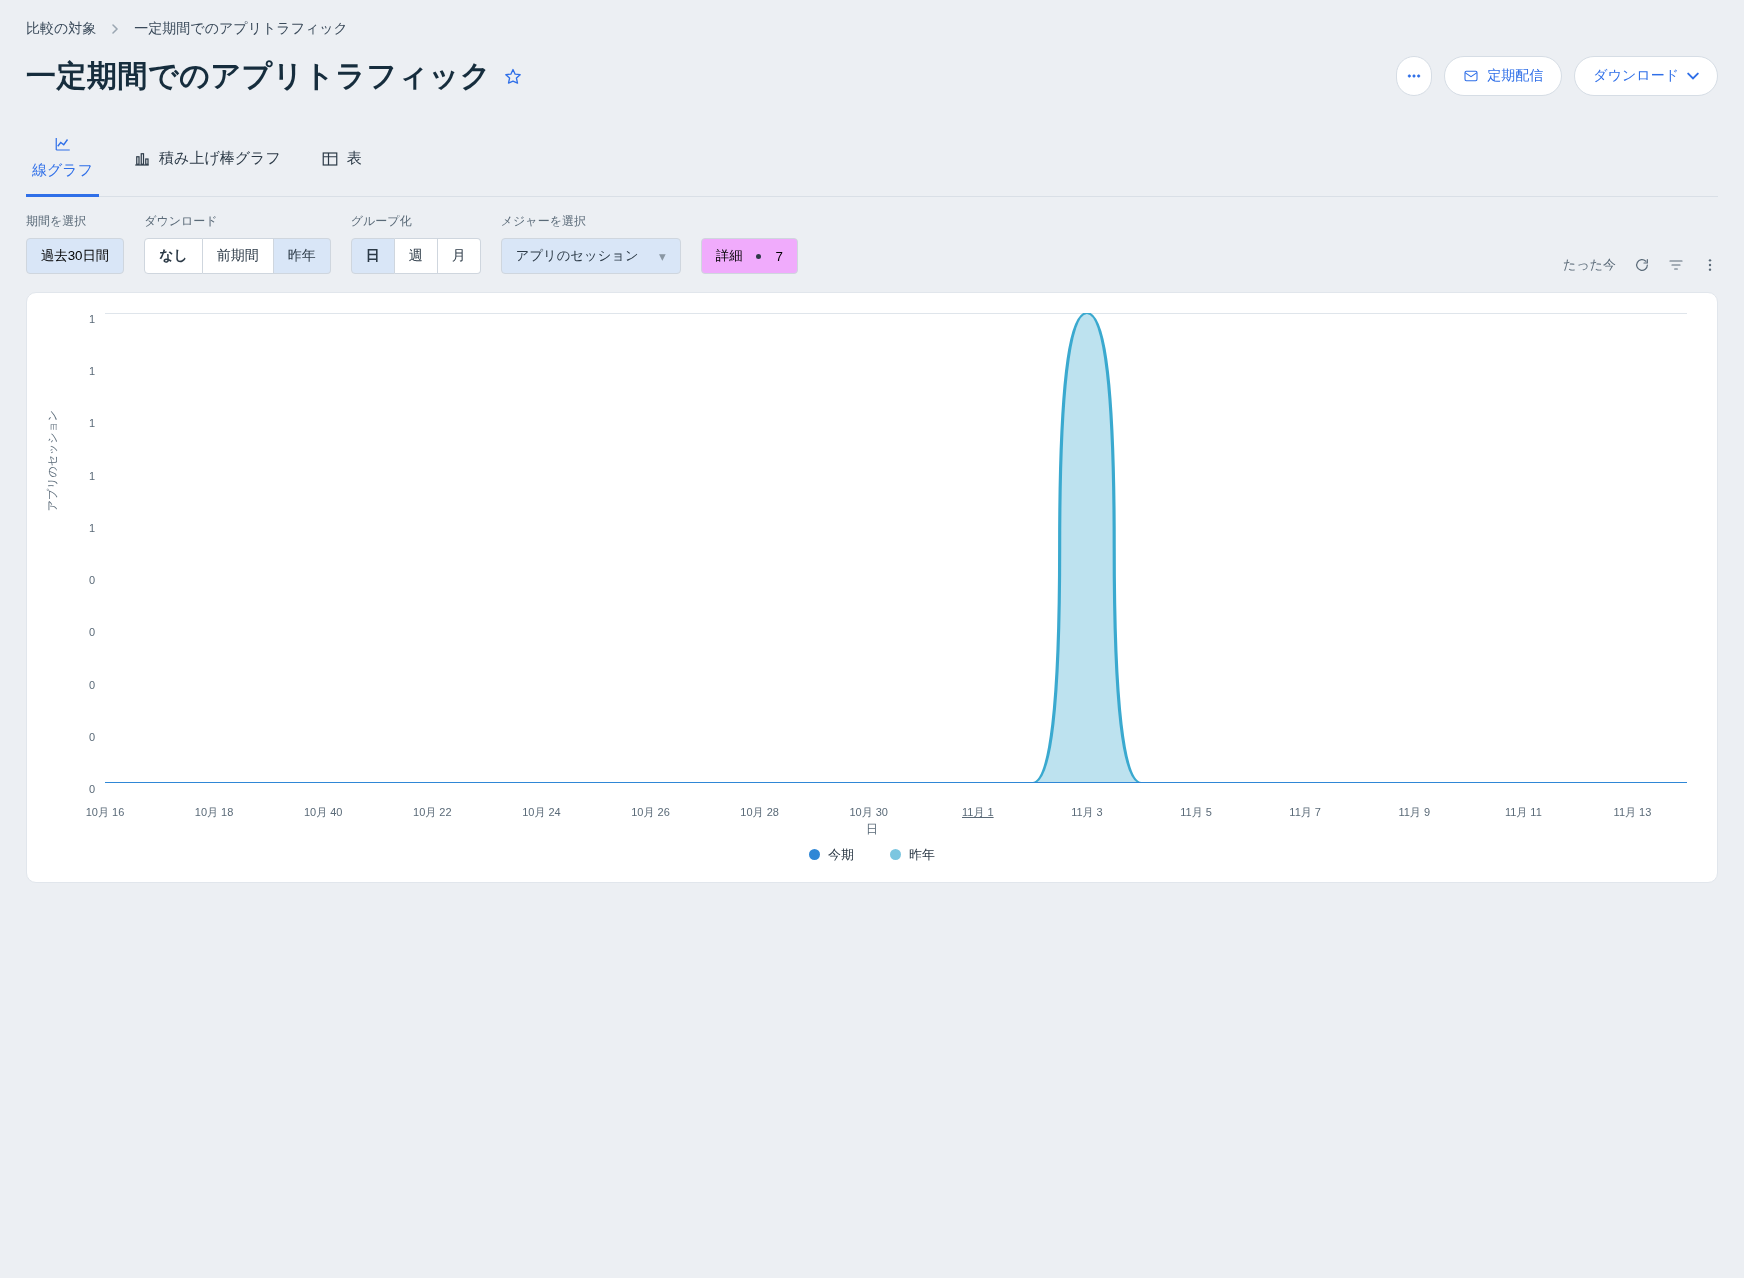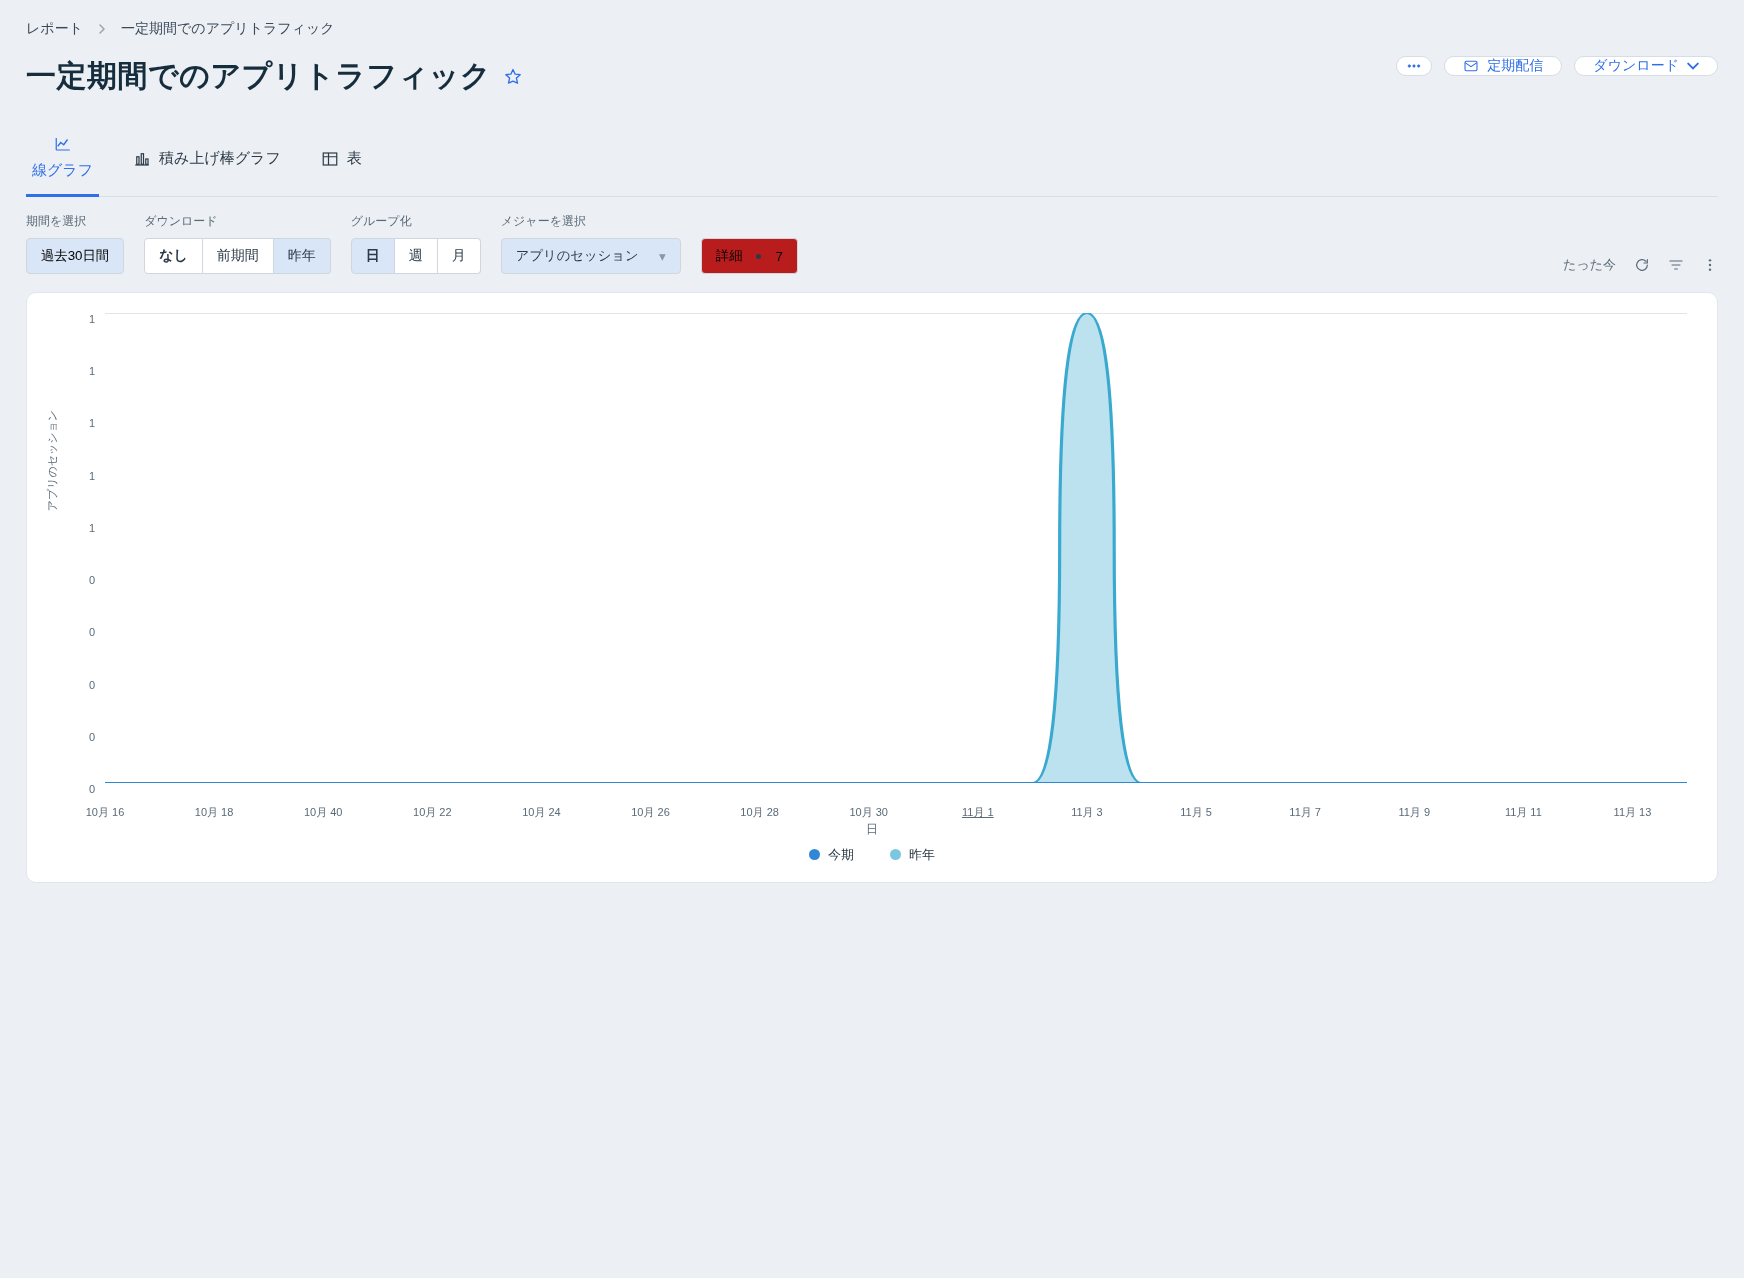--- a/index.html
+++ b/index.html
@@ -22,21 +22,21 @@
   .title { font-size: 30px; font-weight: 700; letter-spacing: 0.5px; }
   .star-btn { color: #2f6fe8; cursor: pointer; display:inline-flex; }
   .subtitle { margin-top: 10px; font-size: 15px; color: #2c3a47; }
   .link-help { color: #2f6fe8; margin-left: 4px; }
   .date-line { margin-top: 12px; font-size: 14px; color: #5a6a78; display:flex; gap:8px; align-items:center;}
   .dot::before { content:"•"; color:#5a6a78; margin:0 6px;}
 
   .actions { display: flex; gap: 12px; align-items:center; }
   .pill-btn {
     background: #fff; border:1px solid #d6dde5; border-radius: 999px;
-    height: 20px; display:inline-flex; align-items:center; gap:8px;
+    height: 40px; display:inline-flex; align-items:center; gap:8px;
     padding:0 18px; color:#2f6fe8; font-size:14px; cursor:pointer;
   }
   .pill-btn.icon-only { width:36px; padding:0; justify-content:center;}
   .pill-btn svg { stroke:#2f6fe8; }
 
   
   .tabs { display:flex; gap:28px; margin-top:28px; border-bottom:1px solid #d9dfe6; }
   .tab { display:flex; align-items:center; gap:8px; padding:10px 6px 14px; color:#2c3a47; cursor:pointer; font-size:15px; }
   .tab.active { color:#2f6fe8; border-bottom:3px solid #2f6fe8; margin-bottom:-1px;flex-direction:column; }
   .tab svg { stroke: currentColor; }
@@ -48,21 +48,21 @@
   .seg { display:flex; }
   .seg-btn {
     background:#fff; border:1px solid #cfd6de; height:36px; padding:0 14px;
     display:inline-flex; align-items:center; font-size:14px; color:#2c3a47; cursor:pointer;
   }
   .seg-btn:first-child { border-radius:4px 0 0 4px;font-weight:bold; }
   .seg-btn:last-child  { border-radius:0 4px 4px 0; }
   .seg-btn + .seg-btn { border-left:none; }
   .seg-btn.sel, .btn-sel { background:#d9e6f7; }
   .single-btn {
-    background:#b91c1c; border:1px solid #cfd6de; height:36px; padding:0 14px;
+    background:#f0abfc; border:1px solid #cfd6de; height:36px; padding:0 14px;
     border-radius:4px; display:inline-flex; align-items:center; gap:8px; cursor:pointer;
   }
   .single-btn.sel { background:#d9e6f7; }
   .select-like { min-width:180px; justify-content:space-between; color:#2c3a47; }
   .select-like .caret { color:#8a97a3; }
   .detail-btn .badge-dot { width:5px;height:5px;border-radius:50%;background:#2c3a47; display:inline-block; margin:0 6px;}
   .controls-right { margin-left:auto; display:flex; align-items:center; gap:18px; color:#5a6a78; font-size:13px;}
   .icon-ghost { color:#5a6a78; cursor:pointer; display:inline-flex;}
 
   
@@ -82,21 +82,21 @@
 
   svg.plot-svg { width:100%; height:100%; display:block; }
   .area-prev { fill:#a7d8ea; fill-opacity:0.75; stroke:#3aa9cf; stroke-width:2; }
   .line-current { stroke:#2f87d6; stroke-width:2; fill:none; }
   .baseline { stroke:#bfc8d0; stroke-width:1; }
 </style>
 </head>
 <body>
 
 <nav class="breadcrumb">
-  <span>レポート</span>
+  <span>比較の対象</span>
   <span class="chev">
     <svg width="10" height="10" viewBox="0 0 10 10" fill="none">
         <path d="M3 1l4 4-4 4" stroke="#9aa6b1" stroke-width="1.5" stroke-linecap="round"></path>
       </svg>
   </span>
   <span>一定期間でのアプリトラフィック</span>
 </nav>
 
 <div class="header-row">
   <div>

